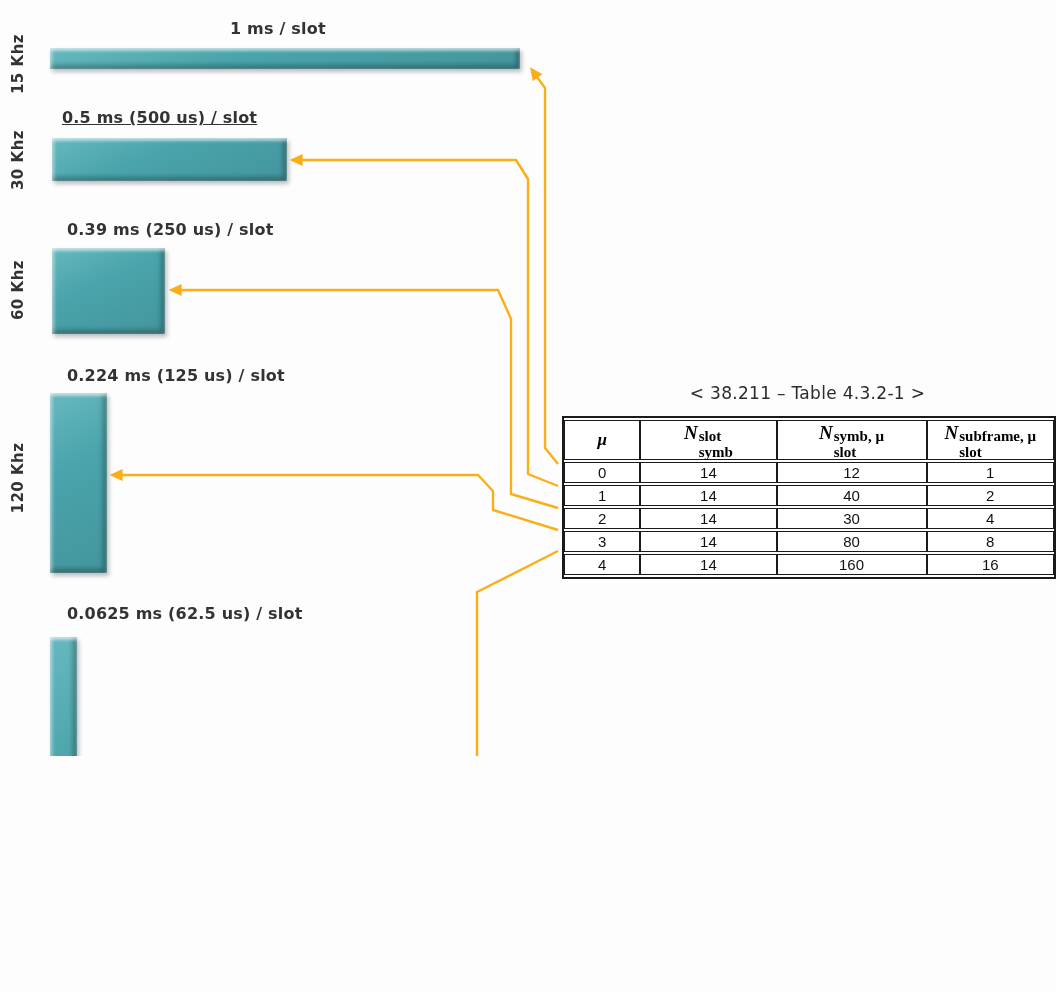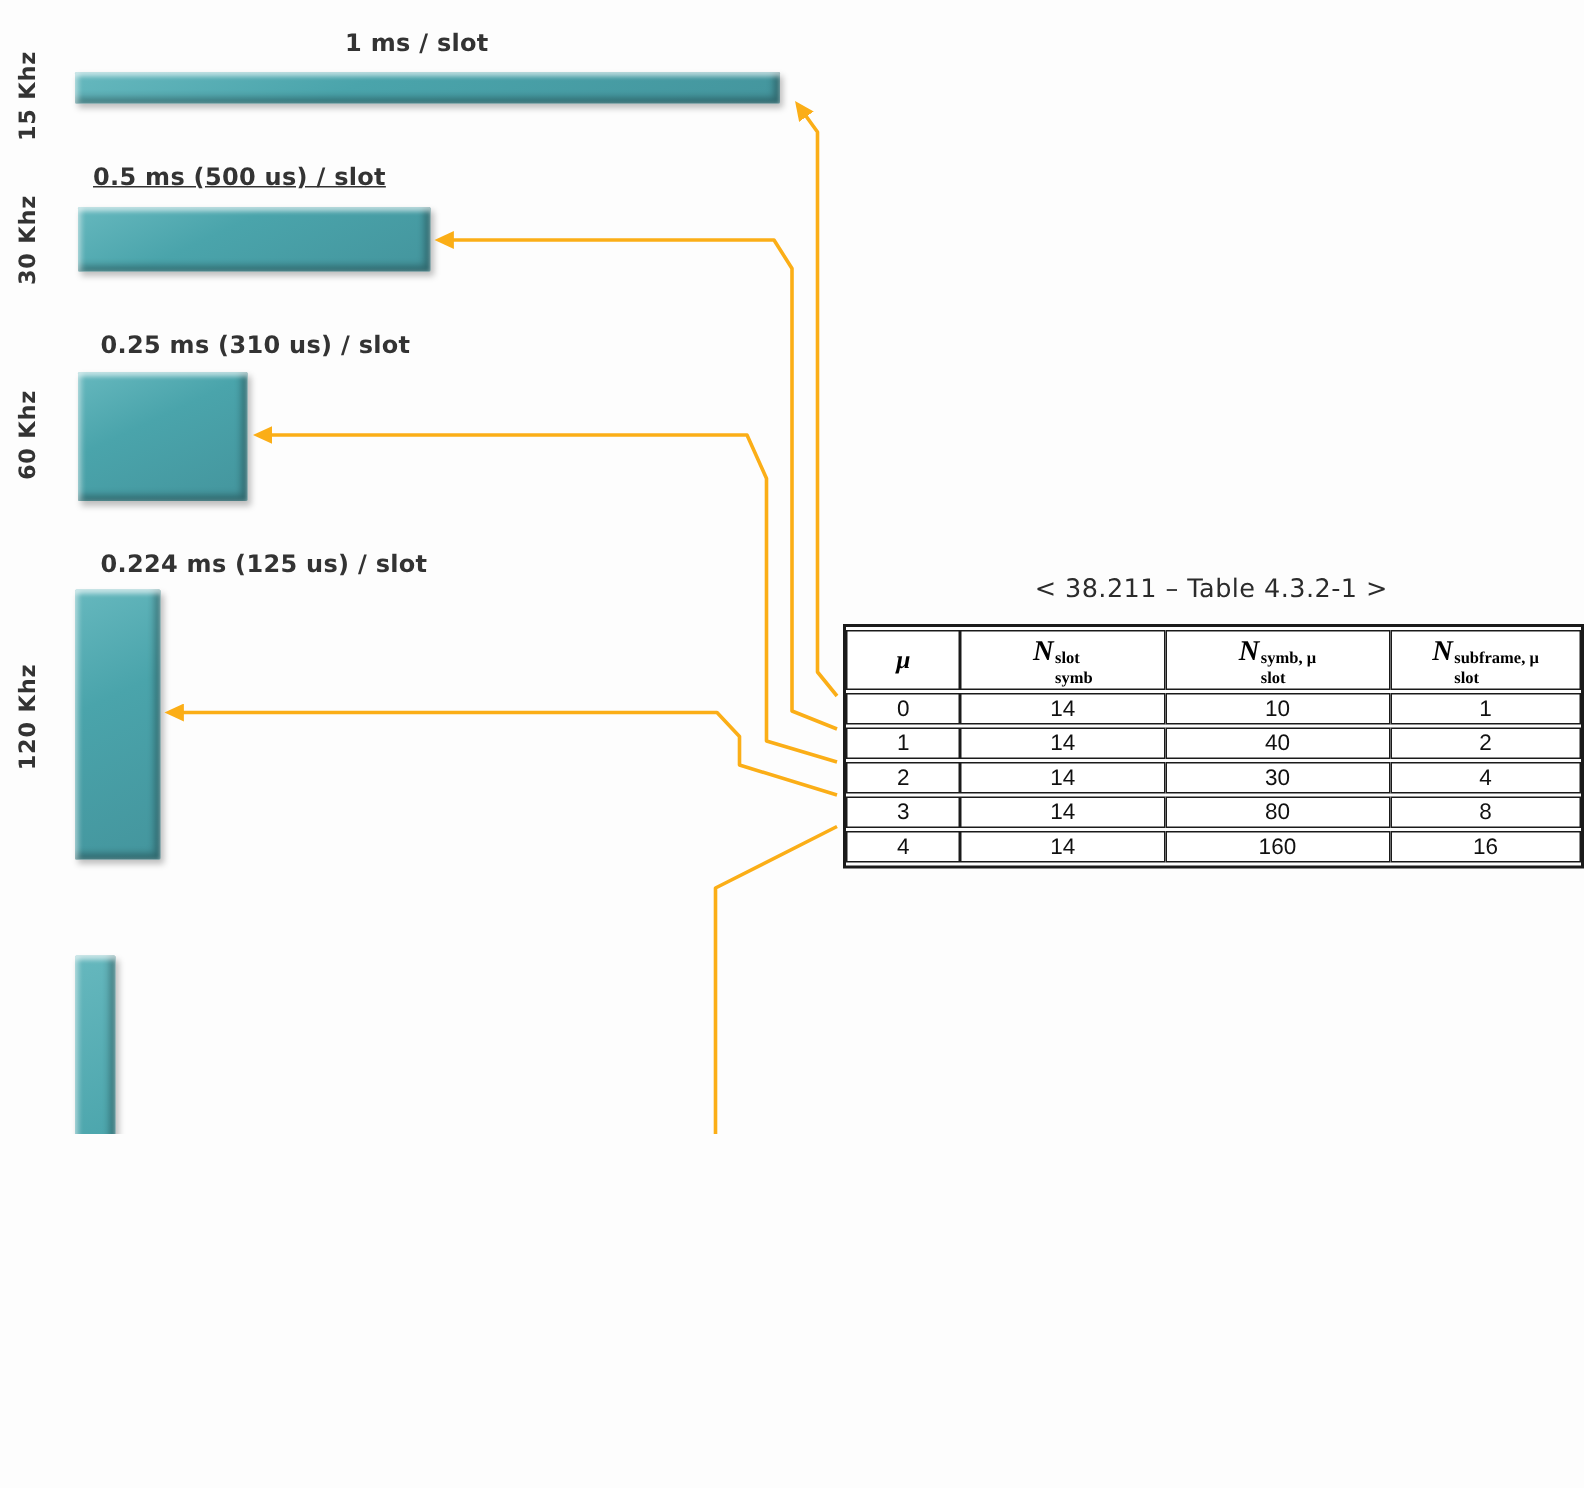--- a/index.html
+++ b/index.html
@@ -73,43 +73,44 @@
   }
   table.spec th{height:38px;}
   table.spec td{
     height:19px;font-family:"Liberation Sans",sans-serif;
     font-size:15px;color:#111;
   }
   .mu-sym{font-family:"Liberation Serif",serif;font-style:italic;font-size:17px;}
   .nsym{font-family:"Liberation Serif",serif;font-style:italic;font-size:19px;}
   .supsub{
     display:inline-flex;flex-direction:column;align-items:flex-start;
-    font-family:"Liberation Serif",serif;font-size:11px;line-height:1.1;
+    font-family:"Liberation Serif",serif;font-size:15px;line-height:1.1;
     margin-left:1px;transform:translateY(2px);
   }
   
   svg.connectors{position:absolute;left:0;top:0;pointer-events:none;}
   svg.connectors path.line{fill:none;stroke:var(--arrow);stroke-width:2.4;stroke-linejoin:round;}
   svg.connectors marker path{fill:var(--arrow);}
 </style>
 </head>
 <body>
 
 <div class="canvas">
 
   <div class="bar bar-15"></div>
   <div class="bar bar-30"></div>
   <div class="bar bar-60"></div>
   <div class="bar bar-120"></div>
   <div class="bar bar-240"></div>
 
   <div class="slot-label l15">1 ms / slot</div>
   <div class="slot-label l30">0.5 ms (500 us) / slot</div>
-  <div class="slot-label l60">0.25 ms (310 us) / slot</div>
+  <div class="slot-label l60">0.39 ms (250 us) / slot</div>
   <div class="slot-label l120">0.224 ms (125 us) / slot</div>
+  <div class="slot-label l240">0.0625 ms (62.5 us) / slot</div>
 
   <div class="freq-label f15">15 Khz</div>
   <div class="freq-label f30">30 Khz</div>
   <div class="freq-label f60">60 Khz</div>
   <div class="freq-label f120">120 Khz</div>
   <div class="freq-label f240">240 Khz</div>
 
   <svg class="connectors" width="1056" height="992" viewBox="0 0 1056 992">
     <defs>
       <marker id="ah" markerWidth="5.4" markerHeight="5" refX="4" refY="2.5" orient="auto" markerUnits="strokeWidth">
@@ -154,21 +155,21 @@
               <span>subframe, μ</span>
               <span>slot</span>
             </span>
         </th>
       </tr>
     </thead>
     <tbody>
       <tr>
         <td>0</td>
         <td>14</td>
-        <td>10</td>
+        <td>12</td>
         <td>1</td>
       </tr>
       <tr>
         <td>1</td>
         <td>14</td>
         <td>40</td>
         <td>2</td>
       </tr>
       <tr>
         <td>2</td>

